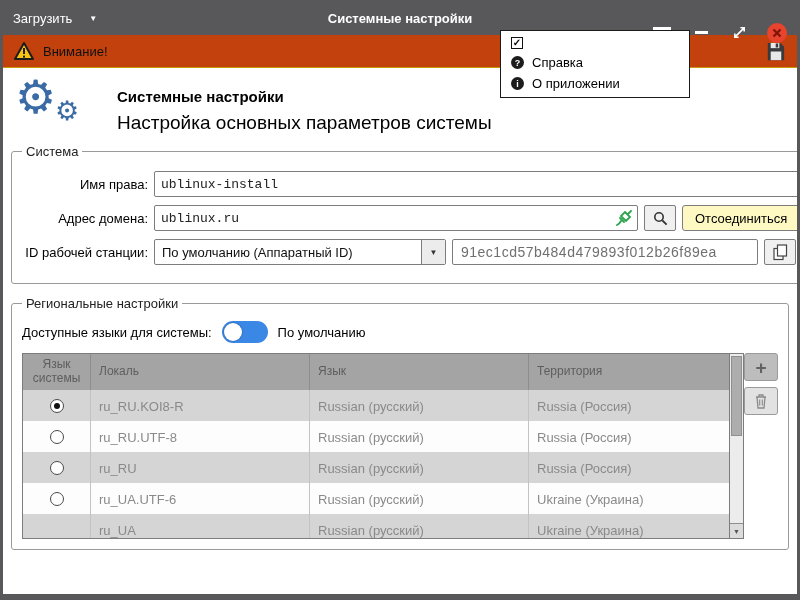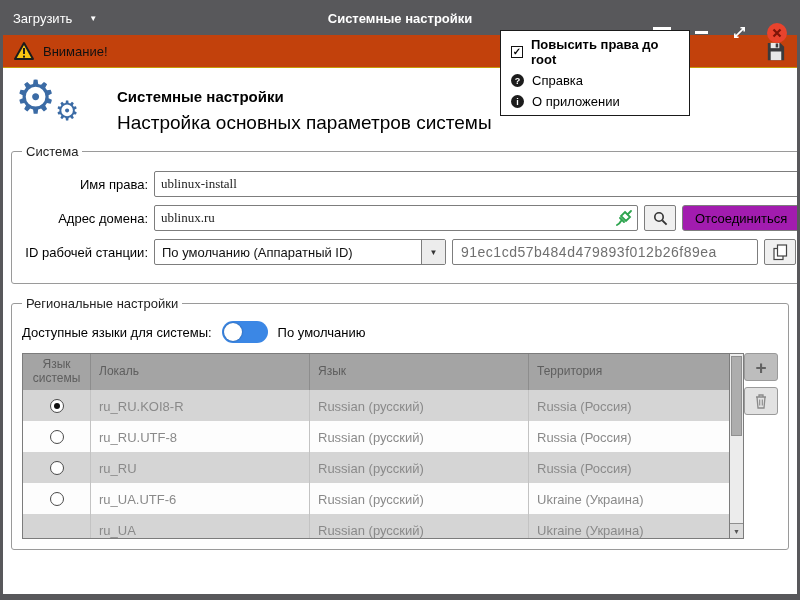--- a/index.html
+++ b/index.html
@@ -52,32 +52,32 @@
   .ah-title{ font-size:15px; font-weight:bold; margin-top:6px; }
   .ah-sub{ font-size:19px; margin-top:7px;text-align:right; }
 
   
   fieldset{ border:1px solid #9a9a9a; border-radius:3px; margin:0 8px 12px; padding:4px 10px 10px; }
   legend{ font-size:13px; padding:0 4px; color:#222; }
   .form-row{ display:flex; align-items:center; gap:6px; margin:8px 0 8px; }
   .form-label{ width:126px; text-align:right; font-size:13px; flex:none; }
   .txt-input{
     height:26px; border:1px solid #7d7d7d; border-radius:2px; font-size:13px;
-    padding:0 6px; font-family:Liberation Serif, serif; color:#222; outline:none;
+    padding:0 6px; font-family:Liberation Mono, monospace; color:#222; outline:none;
   }
   .grow{ flex:1; }
   .domain-wrap{ position:relative; width:484px; flex:none; }
   .domain-wrap .txt-input{ width:100%; padding-right:28px; }
   .plug{ position:absolute; right:6px; top:5px; }
   .sq-btn{
     width:32px; height:26px; border:1px solid #7d7d7d; border-radius:2px; background:#f0f0f0;
     display:flex; align-items:center; justify-content:center; cursor:pointer; flex:none;
   }
   .push-btn{
-    height:26px; border:1px solid #7d7d7d; border-radius:3px; background:#a21caf;
+    height:26px; border:1px solid #7d7d7d; border-radius:3px; background:#fef9c3;
     font-size:13px; padding:0 12px; cursor:pointer; font-family:"Liberation Sans",sans-serif;
   }
   .combo{
     width:292px; height:26px; border:1px solid #7d7d7d; border-radius:2px; background:#fff;
     display:flex; align-items:stretch; cursor:pointer; flex:none;
   }
   .combo-text{ flex:1; display:flex; align-items:center; padding:0 7px; font-size:13px; color:#111; }
   .combo-arrow{ width:24px; border-left:1px solid #7d7d7d; background:#ececec; display:flex; align-items:center; justify-content:center; font-size:8px; color:#333; }
   .hash-field{
     width:306px; height:26px; border:1px solid #7d7d7d; border-radius:2px; flex:none;
@@ -164,21 +164,20 @@
         <rect x="7" y="12" width="11" height="9" fill="#e8e8e8"></rect>
       </svg>
     </span>
   </div>
 
   <div class="menu">
     <div class="menu-item first">
       <span class="mi-check">
           <span>✓</span>
         </span>
-      <span>Повысить права до root</span>
     </div>
     <div class="menu-item">
       <span class="mi-circle">
           <span>?</span>
         </span>
       <span>Справка</span>
     </div>
     <div class="menu-item">
       <span class="mi-circle">
           <span>i</span>

